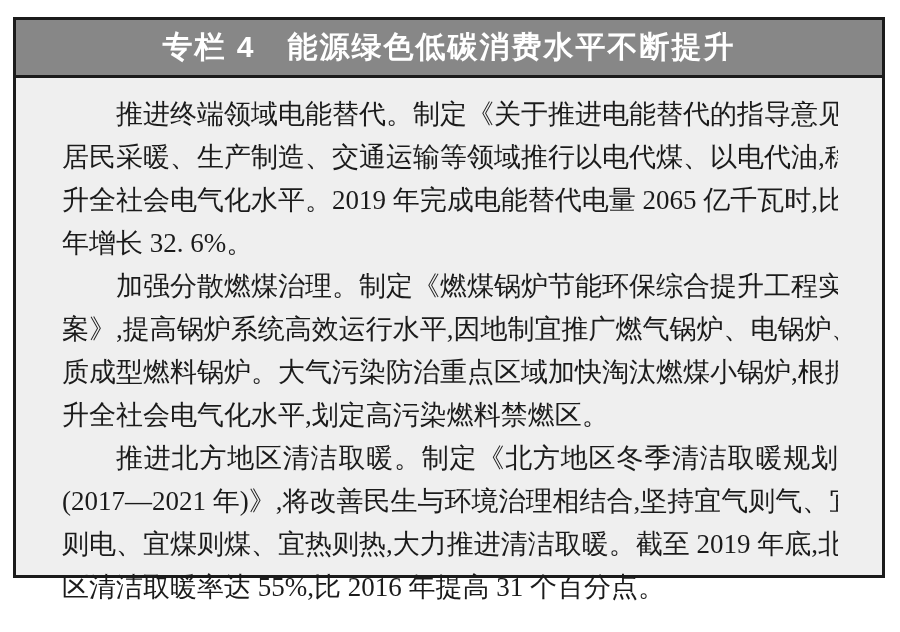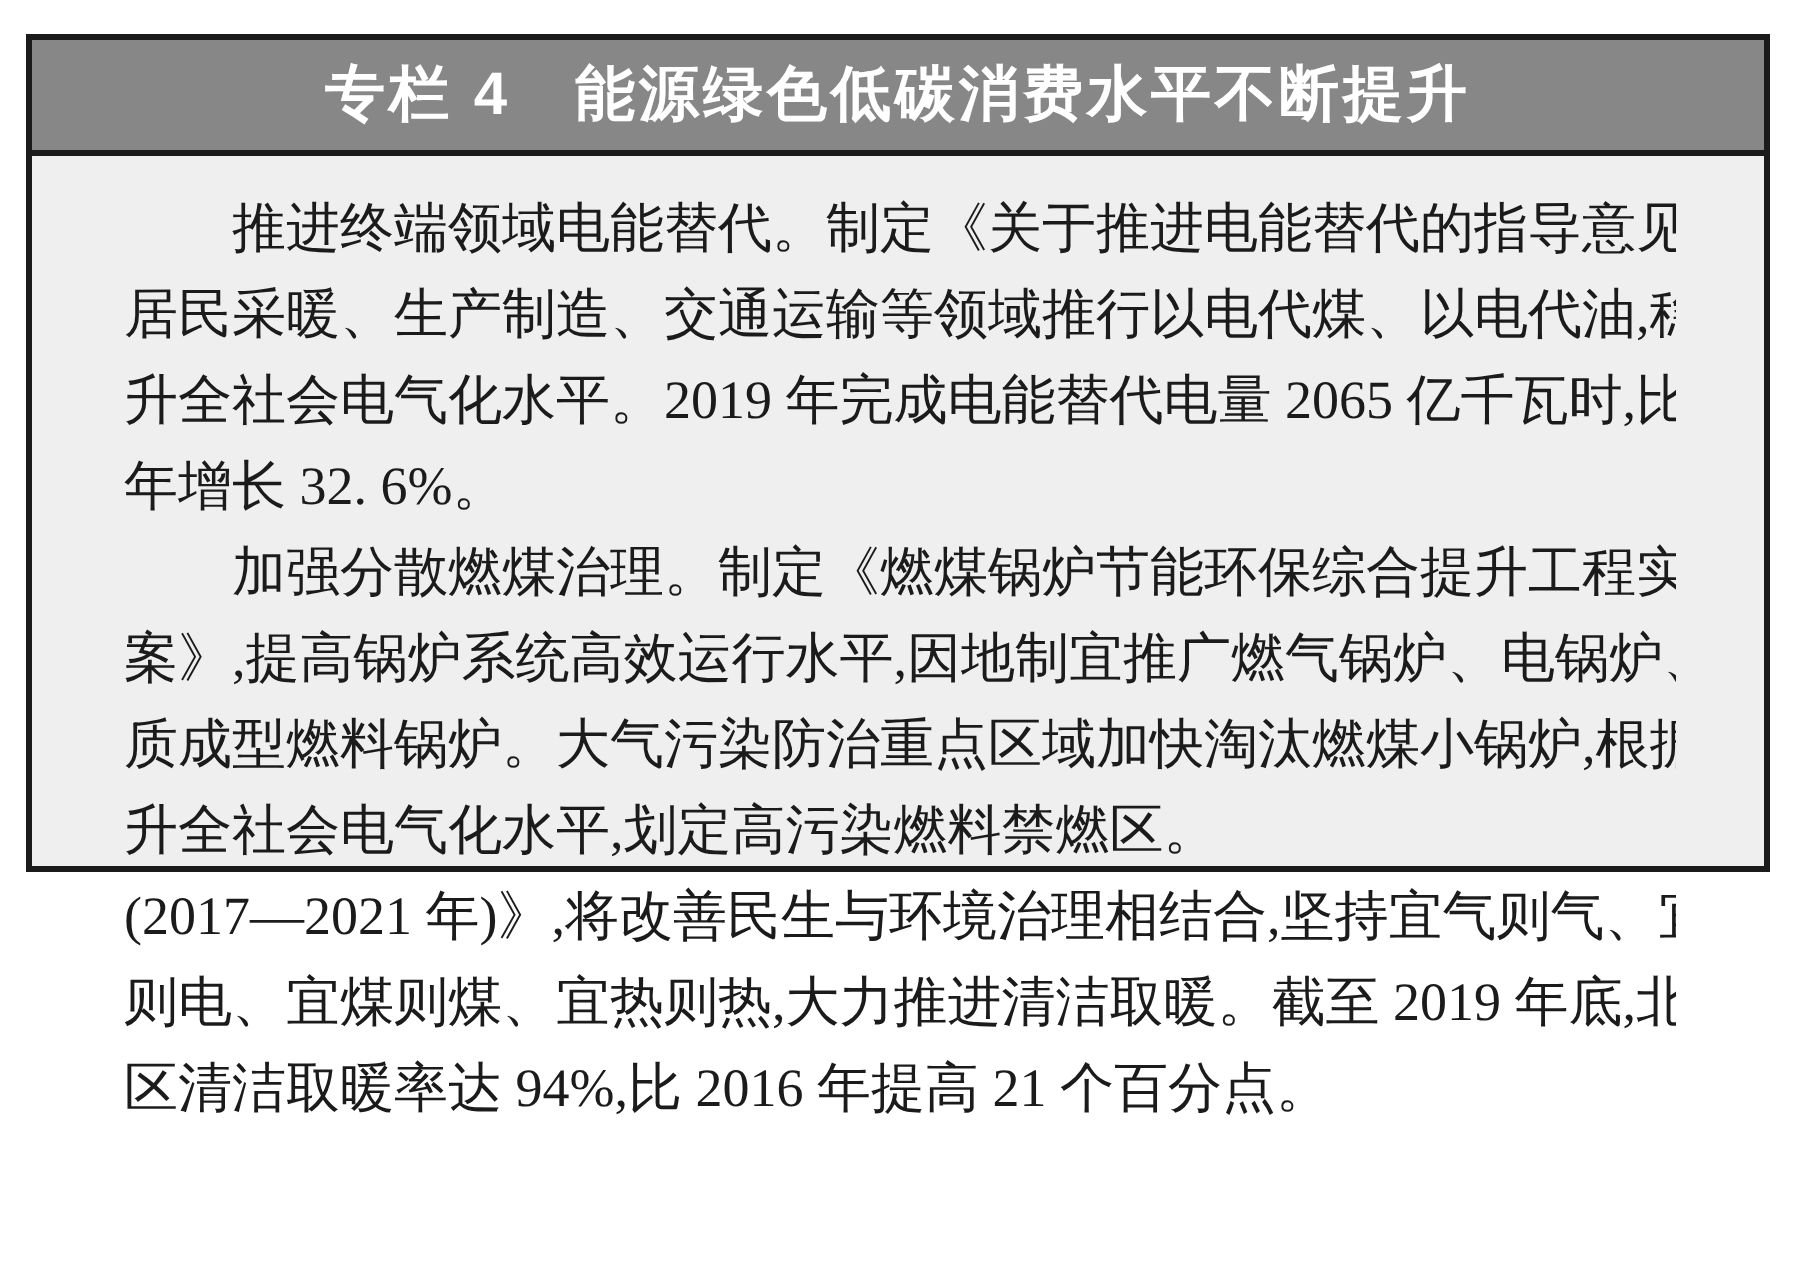--- a/index.html
+++ b/index.html
@@ -19,21 +19,21 @@
     width: 900px;
     height: 632px;
     background: #ffffff;
     overflow: hidden;
   }
   .panel {
     position: absolute;
     left: 13px;
     top: 17px;
     width: 872px;
-    height: 419px;
+    height: 561px;
     box-sizing: border-box;
     border: 3px solid var(--border);
     background: var(--body-bg);
   }
   .panel-header {
     height: 55px;
     box-sizing: content-box;
     background: var(--header-bg);
     border-bottom: 3px solid var(--border);
     display: flex;
@@ -81,18 +81,19 @@
     <div class="panel-body">
 
     <div class="line first">推进终端领域电能替代。制定《关于推进电能替代的指导意见》,在</div>
         <div class="line">居民采暖、生产制造、交通运输等领域推行以电代煤、以电代油,稳步提</div>
         <div class="line">升全社会电气化水平。2019 年完成电能替代电量 2065 亿千瓦时,比上</div>
         <div class="line end">年增长 32. 6%。</div>
         <div class="line first">加强分散燃煤治理。制定《燃煤锅炉节能环保综合提升工程实施方</div>
         <div class="line">案》,提高锅炉系统高效运行水平,因地制宜推广燃气锅炉、电锅炉、生物</div>
         <div class="line">质成型燃料锅炉。大气污染防治重点区域加快淘汰燃煤小锅炉,根据大</div>
         <div class="line end">升全社会电气化水平,划定高污染燃料禁燃区。</div>
+        <div class="line first">推进北方地区清洁取暖。制定《北方地区冬季清洁取暖规划</div>
         <div class="line">(2017—2021 年)》,将改善民生与环境治理相结合,坚持宜气则气、宜电</div>
         <div class="line">则电、宜煤则煤、宜热则热,大力推进清洁取暖。截至 2019 年底,北方地</div>
-        <div class="line end">区清洁取暖率达 94%,比 2016 年提高 21 个百分点。</div>
+        <div class="line end">区清洁取暖率达 55%,比 2016 年提高 31 个百分点。</div>
       </div>
   </div>
 </div>
 
 </body></html>

